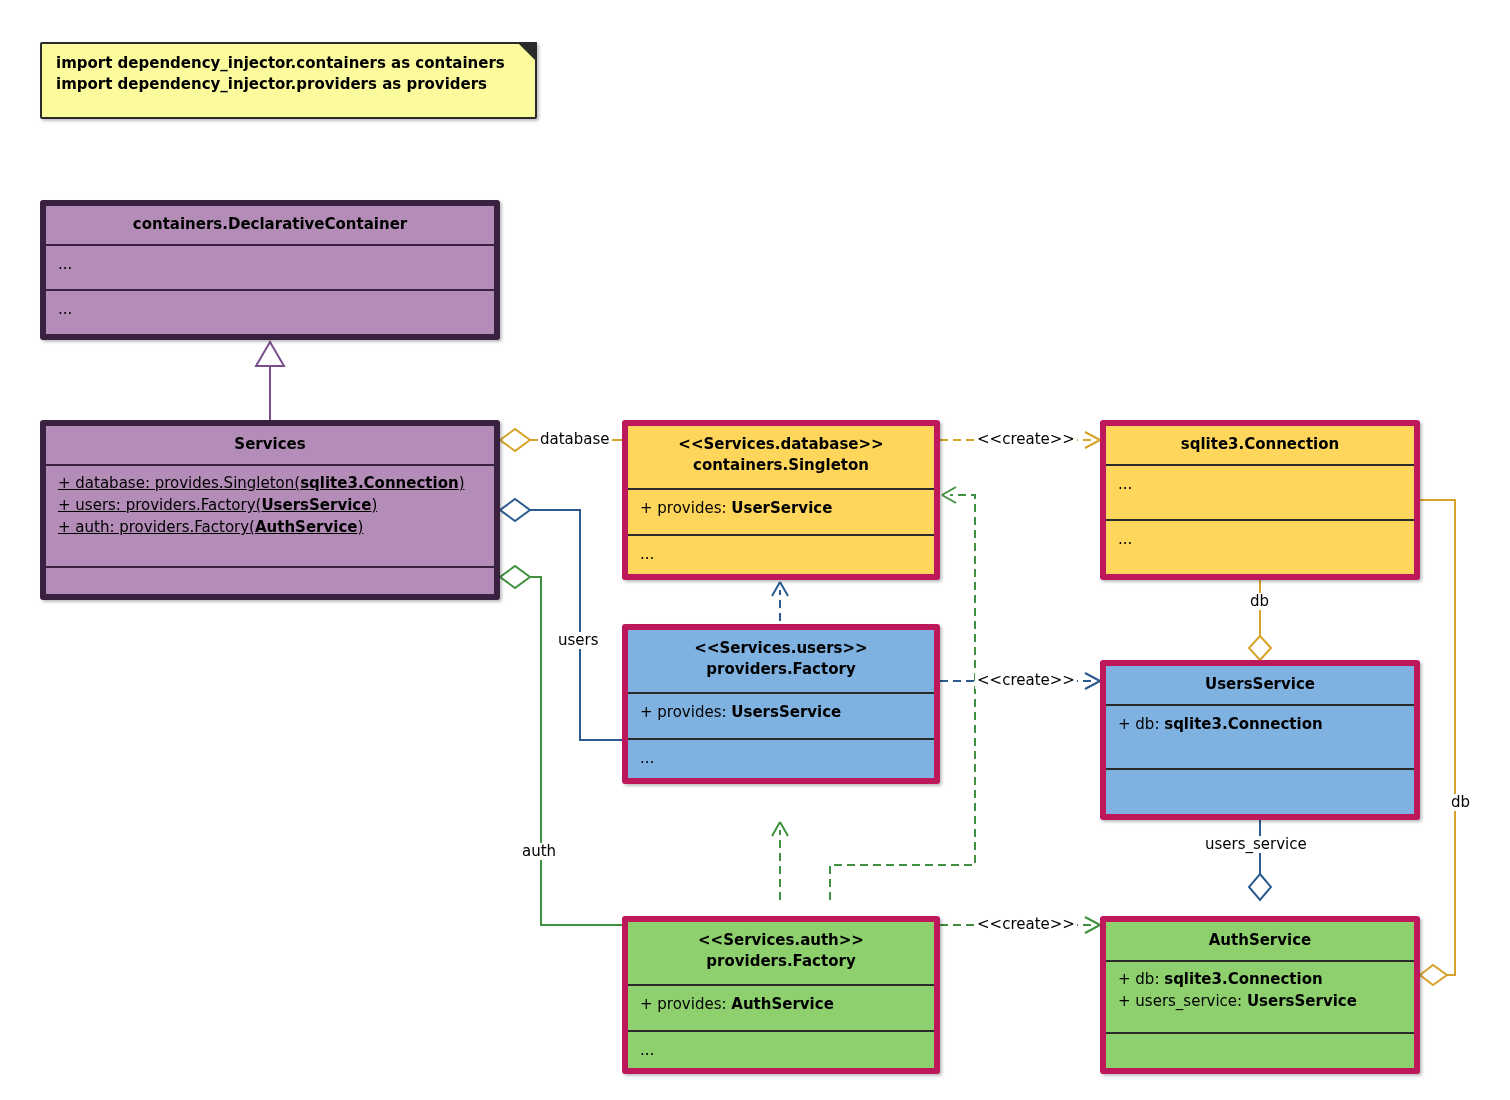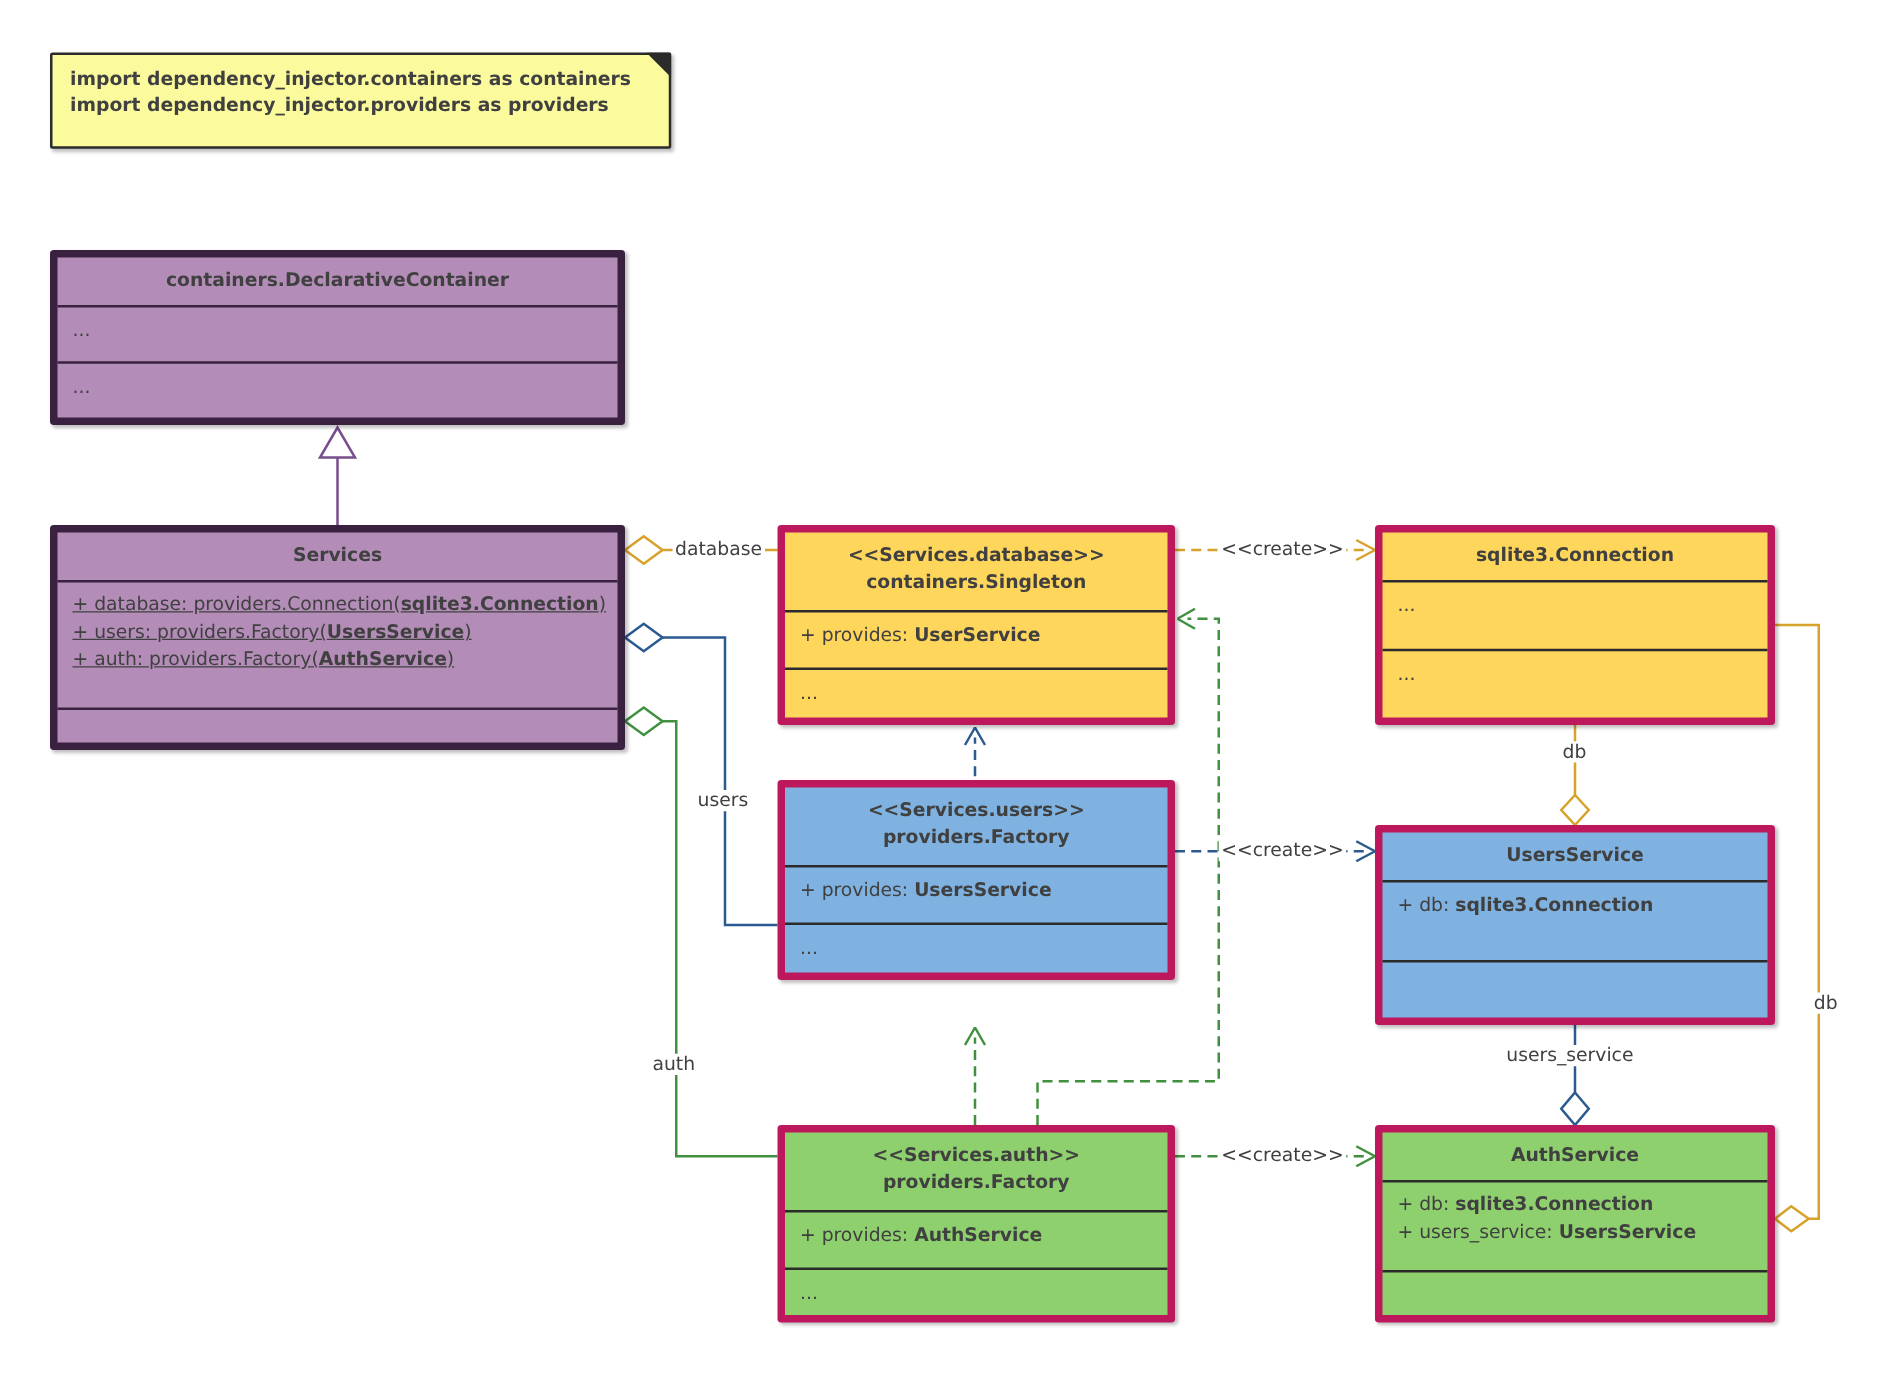--- a/index.html
+++ b/index.html
@@ -1,30 +1,30 @@
 <!DOCTYPE html>
 <html><head>
 <meta charset="utf-8">
 <style>
   html,body{margin:0;padding:0;background:#ffffff;}
   #stage{
     position:relative;width:1510px;height:1100px;background:#ffffff;
-    font-family:"DejaVu Sans","Liberation Sans",sans-serif;color:#404040;
+    font-family:"DejaVu Sans","Liberation Sans",sans-serif;color:#000000;
     overflow:hidden;
   }
   svg.connectors{position:absolute;left:0;top:0;pointer-events:none;}
   .cls{
     position:absolute;display:flex;flex-direction:column;box-sizing:border-box;
     border:6px solid #be185d;border-radius:3px;
     box-shadow:2px 2px 3px rgba(0,0,0,.25);
   }
   .purple{background:#b38db8;border-color:#3a2140;}
   .yellow{background:#ffd65c;}
   .blue{background:#7fb2e0;}
-  .green{background:#8ed06e;}
+  .green{background:#8ed06e;margin-top:16px;}
   .hdr{box-sizing:border-box;font-weight:bold;text-align:center;font-size:15px;line-height:21px;padding-top:8px;}
   .sec{border-top:2px solid #2b2b2b;box-sizing:border-box;padding:7px 12px;font-size:15px;line-height:22px;white-space:nowrap;}
   .purple .sec{border-top-color:#3a2140;}
   .sec b{font-weight:bold;}
   .u{text-decoration:underline;}
   .note{
     position:absolute;left:40px;top:42px;width:497px;height:77px;box-sizing:border-box;
     background:#fbfb9e;border:2px solid #2b2b2b;border-radius:2px;
     font-weight:bold;font-size:15px;line-height:21px;padding:9px 14px;white-space:nowrap;
     box-shadow:2px 2px 3px rgba(0,0,0,.25);
@@ -88,21 +88,21 @@
 
   <div class="cls purple" style="left:40px;top:200px;width:460px;height:140px">
     <div class="hdr" style="height:38px">containers.DeclarativeContainer</div>
     <div class="sec" style="flex:1">...</div>
     <div class="sec" style="flex:1">...</div>
   </div>
 
   <div class="cls purple" style="left:40px;top:420px;width:460px;height:180px">
     <div class="hdr" style="height:38px">Services</div>
     <div class="sec" style="height:102px;padding-top:6px">
-      <div class="u"><span>+ database: providers.Connection(</span><b>sqlite3.Connection</b><span>)</span></div>
+      <div class="u"><span>+ database: provides.Singleton(</span><b>sqlite3.Connection</b><span>)</span></div>
       <div class="u"><span>+ users: providers.Factory(</span><b>UsersService</b><span>)</span></div>
       <div class="u"><span>+ auth: providers.Factory(</span><b>AuthService</b><span>)</span></div>
     </div>
     <div class="sec" style="flex:1"></div>
   </div>
 
   <div class="cls yellow" style="left:622px;top:420px;width:318px;height:160px">
     <div class="hdr" style="height:62px">
       <div>&lt;&lt;Services.database&gt;&gt;</div>
       <div>containers.Singleton</div>

